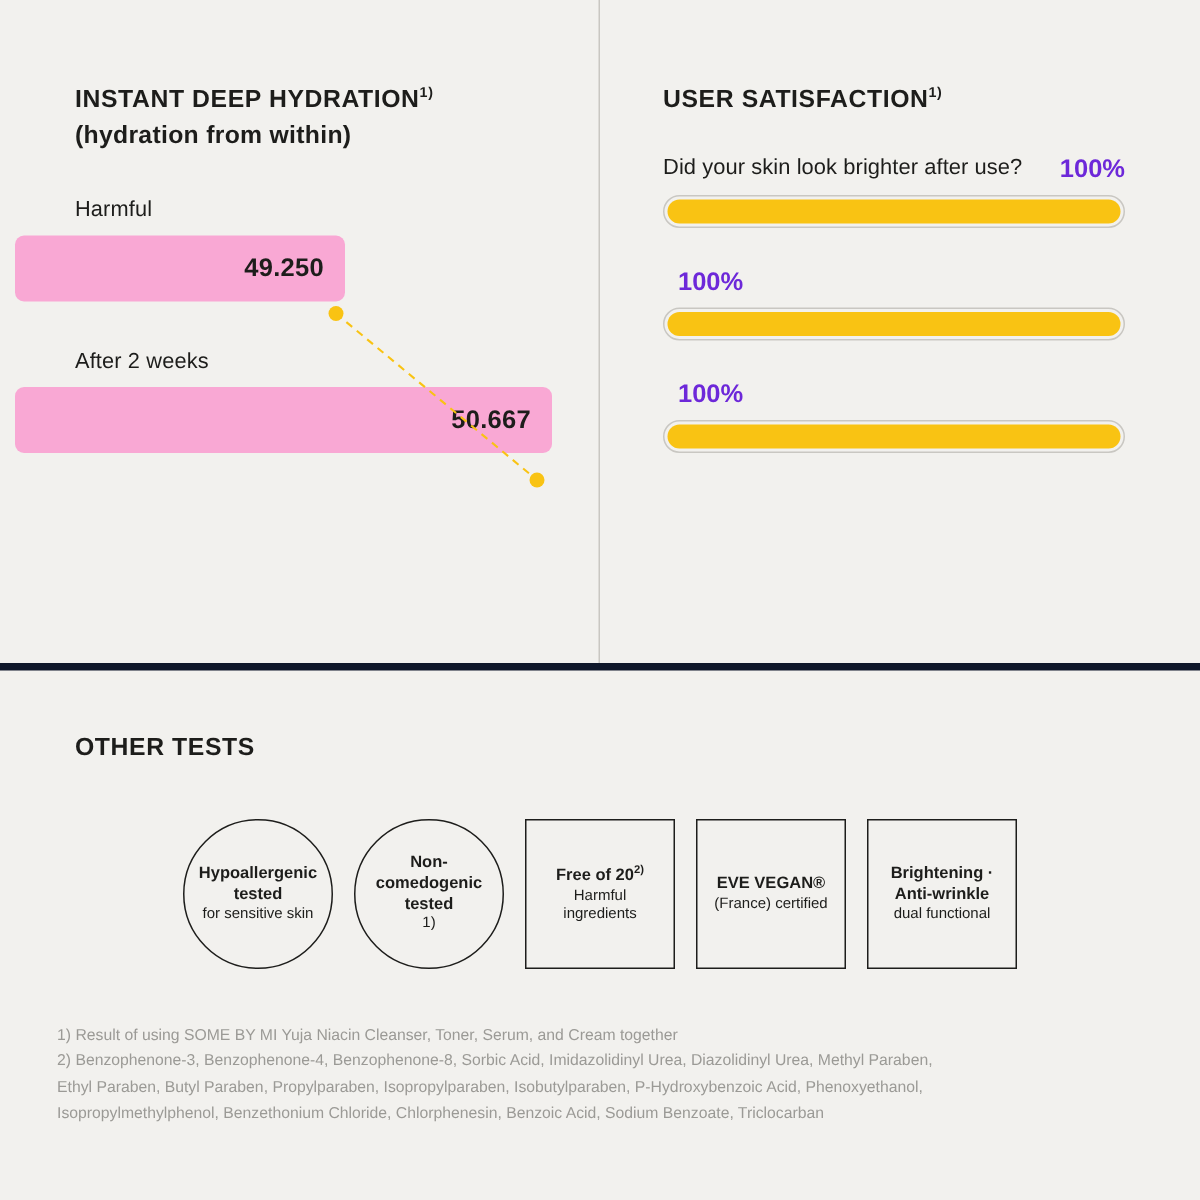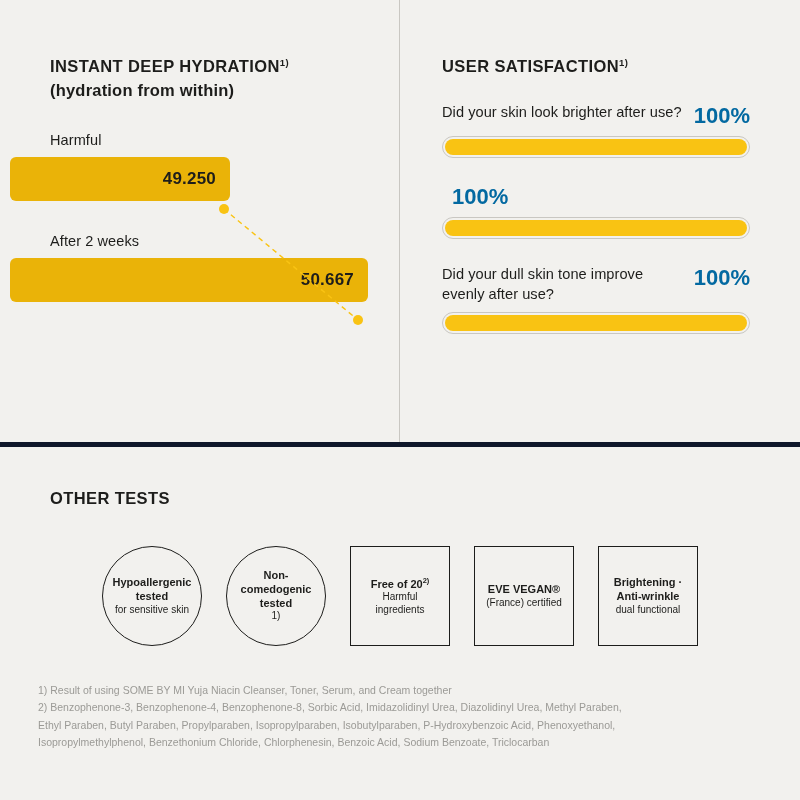--- a/index.html
+++ b/index.html
@@ -66,21 +66,21 @@
   .bar-block {
     margin-top: 32px;
   }
   .bar-label {
     font-size: 14.5px;
     font-weight: 500;
     margin-bottom: 9px;
     letter-spacing: 0.1px;
   }
   .bar {
-    background: #eab308;
+    background: #f9a8d4;
     border-radius: 6px;
     height: 44px;
     position: relative;
     display: flex;
     align-items: center;
     justify-content: flex-end;
     box-sizing: border-box;
     padding-right: 14px;
     margin-left: -40px;
     padding-left: 40px;
@@ -109,23 +109,23 @@
     align-items: flex-start;
     justify-content: space-between;
   }
   .q-text {
     font-size: 14.6px;
     font-weight: 500;
     line-height: 1.35;
     letter-spacing: 0.05px;
   }
   .q-pct {
-    font-size: 22px;
-    font-weight: bold;
-    color: #0369a1;
+    font-size: 17px;
+    font-weight: bold;
+    color: #6d28d9;
     white-space: nowrap;
     padding-left: 10px;
   }
   .pill-track {
     margin-top: 7px;
     height: 22px;
     border-radius: 11px;
     border: 1px solid #c9c7c2;
     background: #f2f1ee;
     padding: 2px;
@@ -146,21 +146,21 @@
   }
   .bottom-title {
     font-size: 16.5px;
     font-weight: bold;
     letter-spacing: 0.4px;
   }
   .badges {
     display: flex;
     align-items: center;
     justify-content: center;
-    gap: 24px;
+    gap: 14px;
     margin-top: 38px;
   }
   .badge {
     width: 100px;
     height: 100px;
     display: flex;
     flex-direction: column;
     align-items: center;
     justify-content: center;
     text-align: center;
@@ -245,21 +245,20 @@
         <div class="q-head">
           <div class="q-pct">100%</div>
         </div>
         <div class="pill-track">
           <div class="pill-fill" style="width:100%"></div>
         </div>
       </div>
 
       <div class="q-block">
         <div class="q-head">
-          <div class="q-text">Did your dull skin tone improve evenly after use?</div>
           <div class="q-pct">100%</div>
         </div>
         <div class="pill-track">
           <div class="pill-fill" style="width:100%"></div>
         </div>
       </div>
     </div>
   </div>
 
   <div class="bottom-section">

